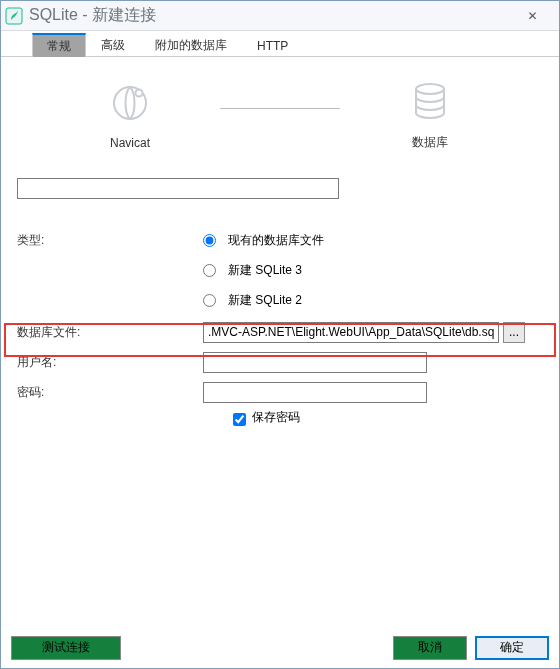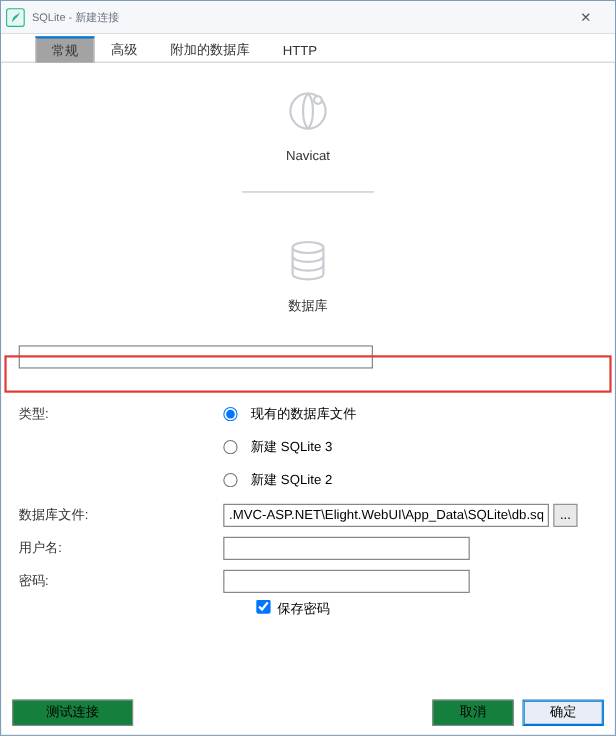--- a/index.html
+++ b/index.html
@@ -30,21 +30,21 @@
     align-items: center;
     padding: 0 4px;
     border-bottom: 1px solid #d9dde2;
   }
   .titlebar .app-icon svg {
     display: block;
   }
   .titlebar .title {
     margin-left: 6px;
     color: #6b7580;
-    font-size: 10px;
+    font-size: 16px;
     white-space: nowrap;
   }
   .titlebar .spacer { flex: 1; }
   .sys-btn {
     width: 45px;
     height: 28px;
     display: flex;
     align-items: center;
     justify-content: center;
     color: #555;
@@ -81,21 +81,20 @@
     flex: 1;
     position: relative;
     padding: 20px 16px 16px 16px;
   }
   .diagram {
     display: flex;
     align-items: center;
     justify-content: center;
     gap: 40px;
     margin-top: 2px;
-    flex-direction: column;
   }
   .dia-col {
     display: flex;
     flex-direction: column;
     align-items: center;
     gap: 8px;
     width: 100px;
   }
   .dia-label {
     color: #333;
@@ -144,21 +143,21 @@
     width: 22px;
     height: 21px;
     border: 1px solid #8a8a8a;
     background: #e9e9e9;
     display: flex;
     align-items: center;
     justify-content: center;
     margin-left: 4px;
     cursor: default;
   }
-  .checkbox-row { display:flex; align-items:flex-start; gap:6px; margin-left:186px; margin-top:4px;padding-left:30px; }
+  .checkbox-row { display:flex; align-items:flex-end; gap:6px; margin-left:186px; margin-top:4px;padding-left:30px; }
   .checkbox-row input { margin:0; }
   .footer {
     height: 42px;
     border-top: 1px solid #fff;
     display: flex;
     align-items: center;
     padding: 0 10px;
     gap: 8px;
   }
   .btn {

